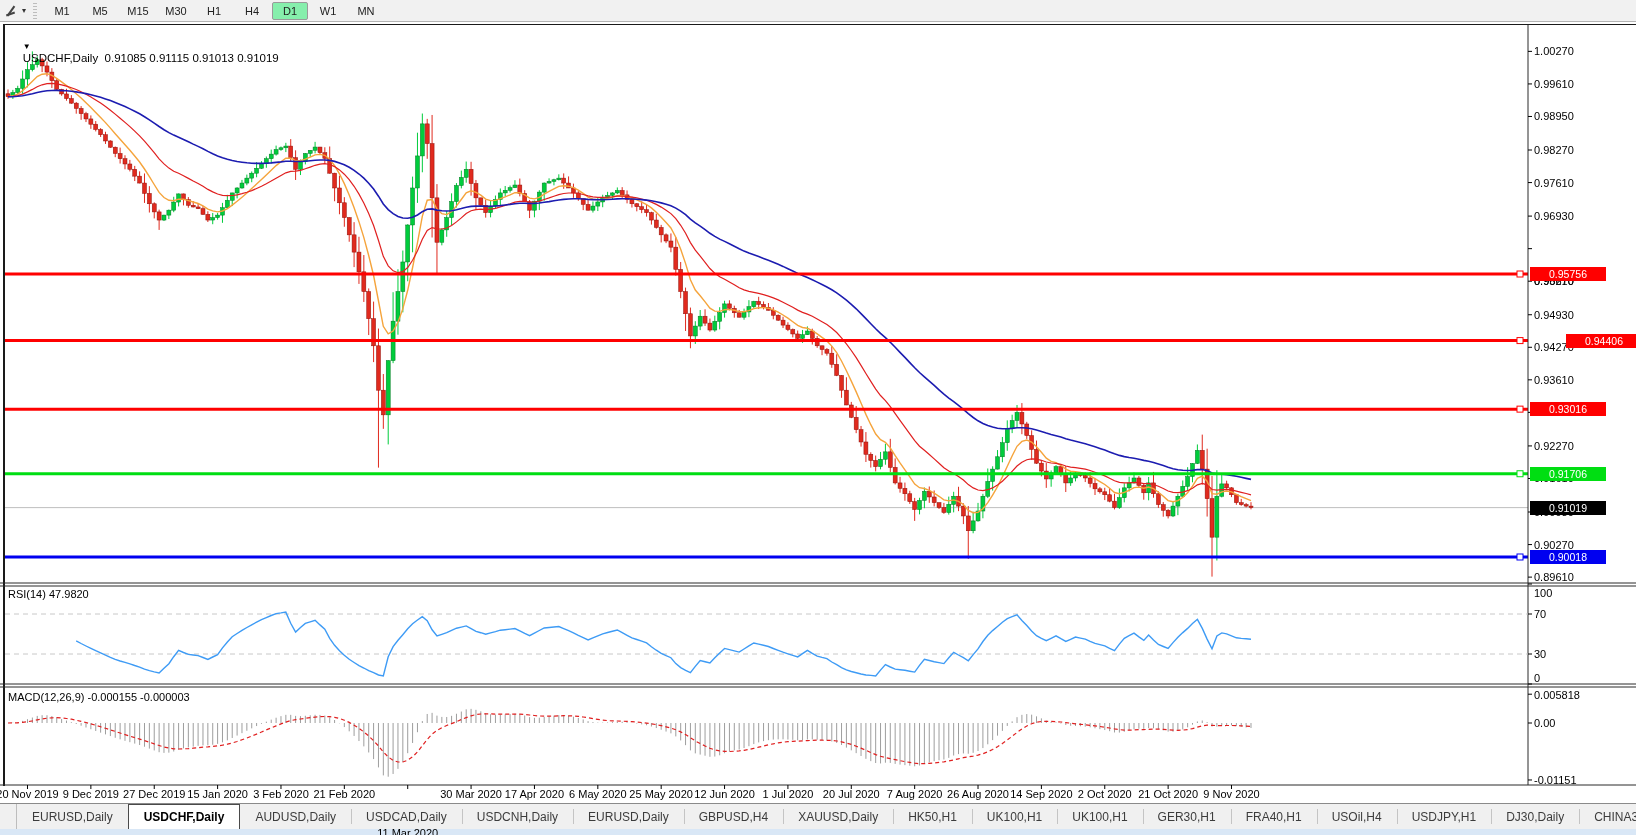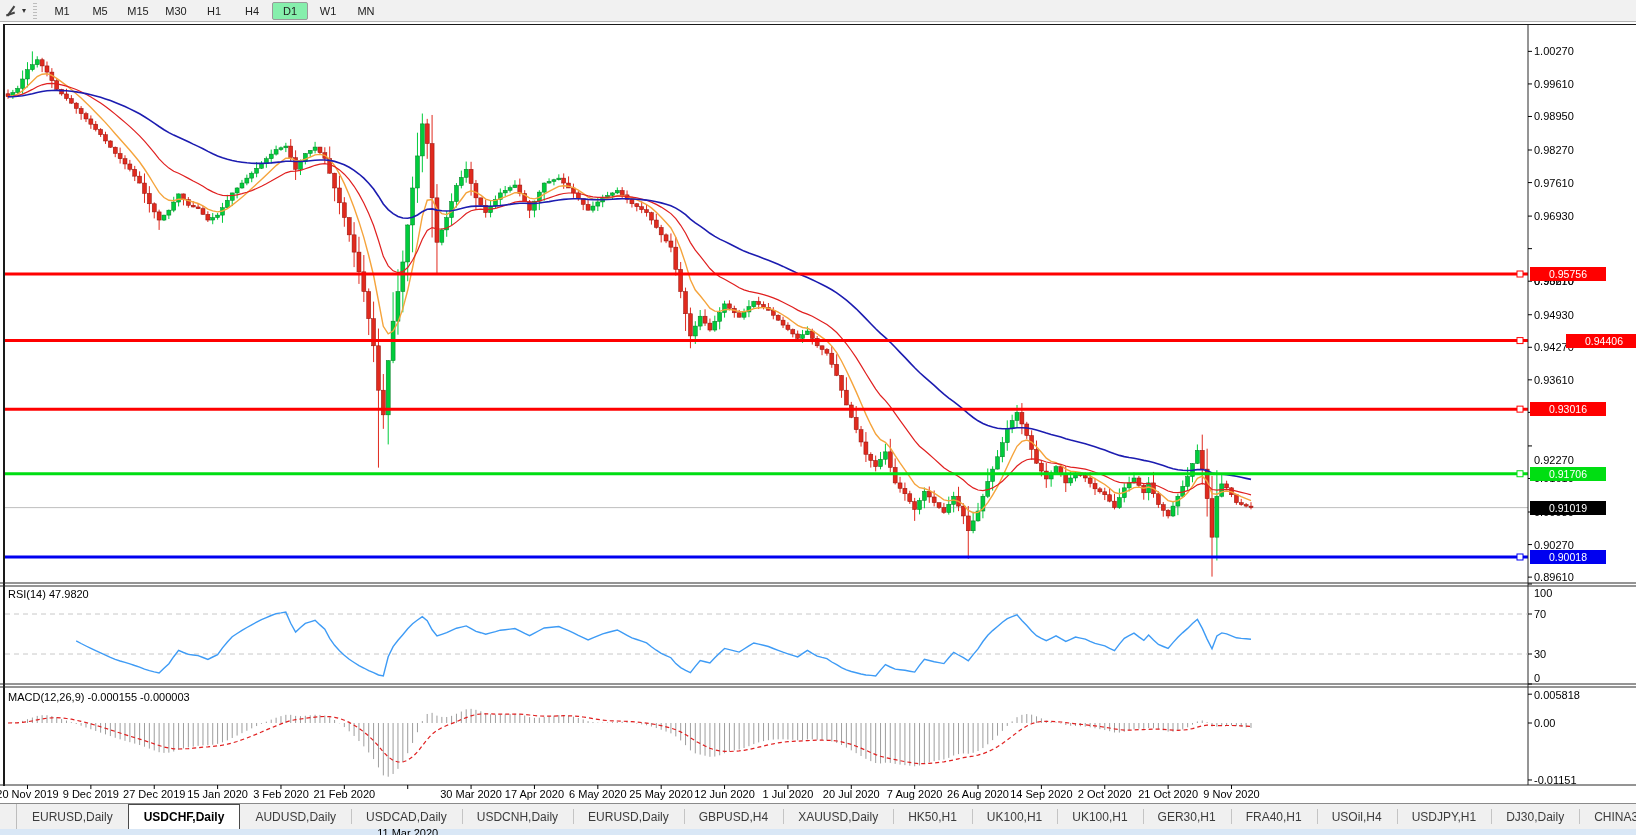--- a/index.html
+++ b/index.html
@@ -96,20 +96,24 @@
       <div class="tfbtn active">D1</div>
       <div class="tfbtn">W1</div>
       <div class="tfbtn">MN</div>
     </div>
 </div>
 
 <div class="chart-window">
   <div class="chart-border-top"></div>
   <div class="chart-border-left"></div>
 
+  <div class="title">
+    <span class="caret2">▼</span>
+    <span>USDCHF,Daily</span><span>  </span><span>0.91085 0.91115 0.91013 0.91019</span>
+  </div>
 
   <svg id="chart-svg" width="1636" height="780">
       <line x1="5" y1="484.62410299999954" x2="1528" y2="484.62410299999954" stroke="#BEBEBE" stroke-width="1"></line>
       <line x1="8" y1="66.45905440893492" x2="8" y2="75.79227781347649" stroke="#E02A1E" stroke-width="1"></line>
       <rect x="6" y="70.78837399999938" width="4" height="2.959140000000218" fill="#E02A1E" stroke="#8F100A" stroke-width="0.5"></rect>
       <line x1="12.874500000000001" y1="66.88298814900182" x2="12.874500000000001" y2="75.92115019067336" stroke="#00CC3C" stroke-width="1"></line>
       <rect x="10.874500000000001" y="69.55539899999951" width="4" height="4.192115000000086" fill="#00CC3C" stroke="#007A22" stroke-width="0.5"></rect>
       <line x1="17.749000000000002" y1="62.7565578150942" x2="17.749000000000002" y2="70.99139833956107" stroke="#00CC3C" stroke-width="1"></line>
       <rect x="15.749000000000002" y="65.363284" width="4" height="4.192114999999518" fill="#00CC3C" stroke="#007A22" stroke-width="0.5"></rect>
       <line x1="22.6235" y1="47.46932868901027" x2="22.6235" y2="70.83006140852359" stroke="#00CC3C" stroke-width="1"></line>
@@ -949,21 +953,21 @@
       <div class="axlab" style="top: 87.4751px;">0.98950</div>
       <div class="axlab" style="top: 121.012px;">0.98270</div>
       <div class="axlab" style="top: 153.563px;">0.97610</div>
       <div class="axlab" style="top: 187.099px;">0.96930</div>
       <div class="axlab" style="top: 219.65px; margin-top: 32px;">0.96270</div>
       <div class="axlab" style="top: 252.201px;">0.95610</div>
       <div class="axlab" style="top: 285.737px;">0.94930</div>
       <div class="axlab" style="top: 318.288px;">0.94270</div>
       <div class="axlab" style="top: 350.839px;">0.93610</div>
       <div class="axlab" style="top: 383.389px;">0.92950</div>
-      <div class="axlab" style="top: 416.926px; margin-top: 14px;">0.92270</div>
+      <div class="axlab" style="top: 416.926px;">0.92270</div>
       <div class="axlab" style="top: 449.477px;">0.91610</div>
       <div class="axlab" style="top: 483.013px;">0.90930</div>
       <div class="axlab" style="top: 515.564px;">0.90270</div>
       <div class="axlab" style="top: 548.115px;">0.89610</div>
       <div class="axlab" style="top: 564px;">100</div>
       <div class="axlab" style="top: 585px;">70</div>
       <div class="axlab" style="top: 625px;">30</div>
       <div class="axlab" style="top: 649px;">0</div>
       <div class="axlab" style="top: 666px;">0.005818</div>
       <div class="axlab" style="top: 694px;">0.00</div>

